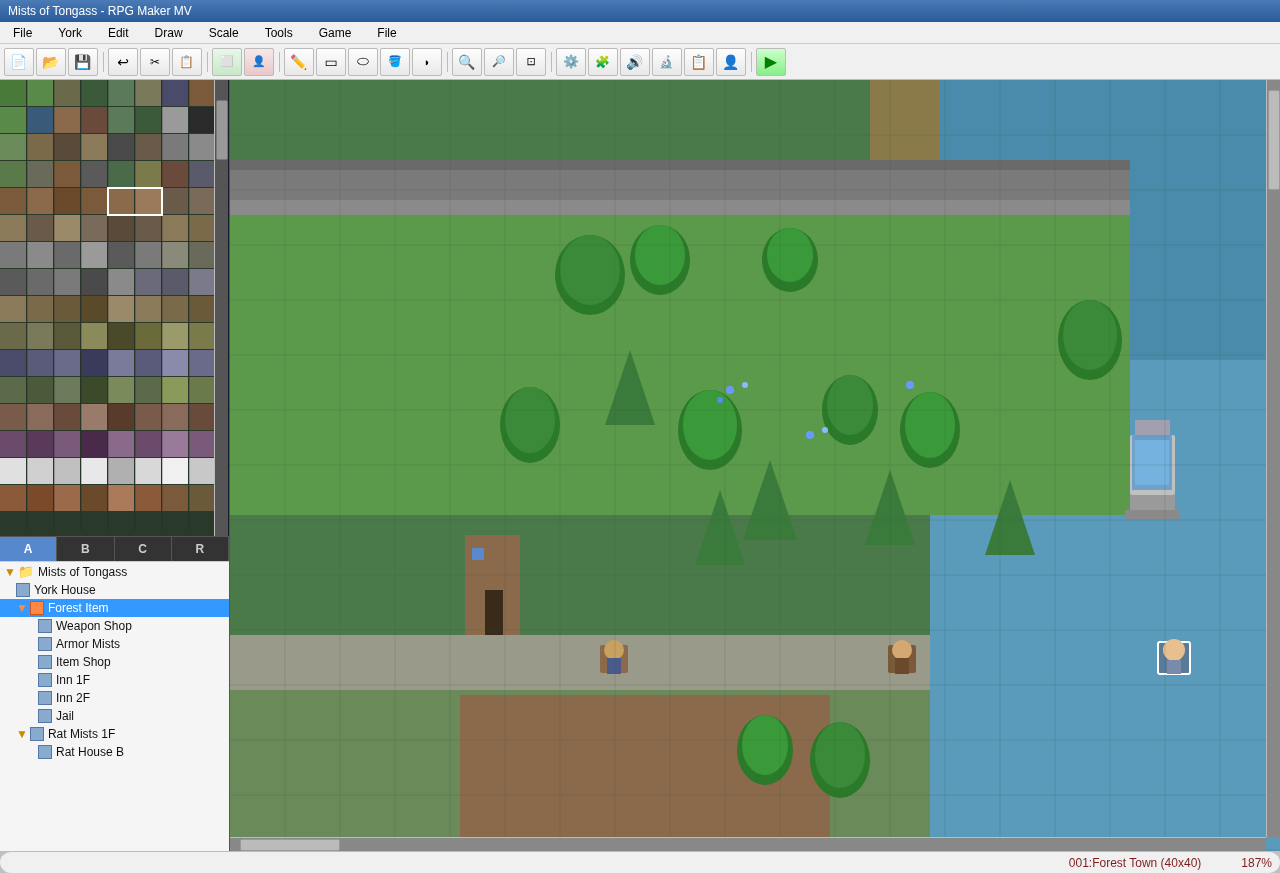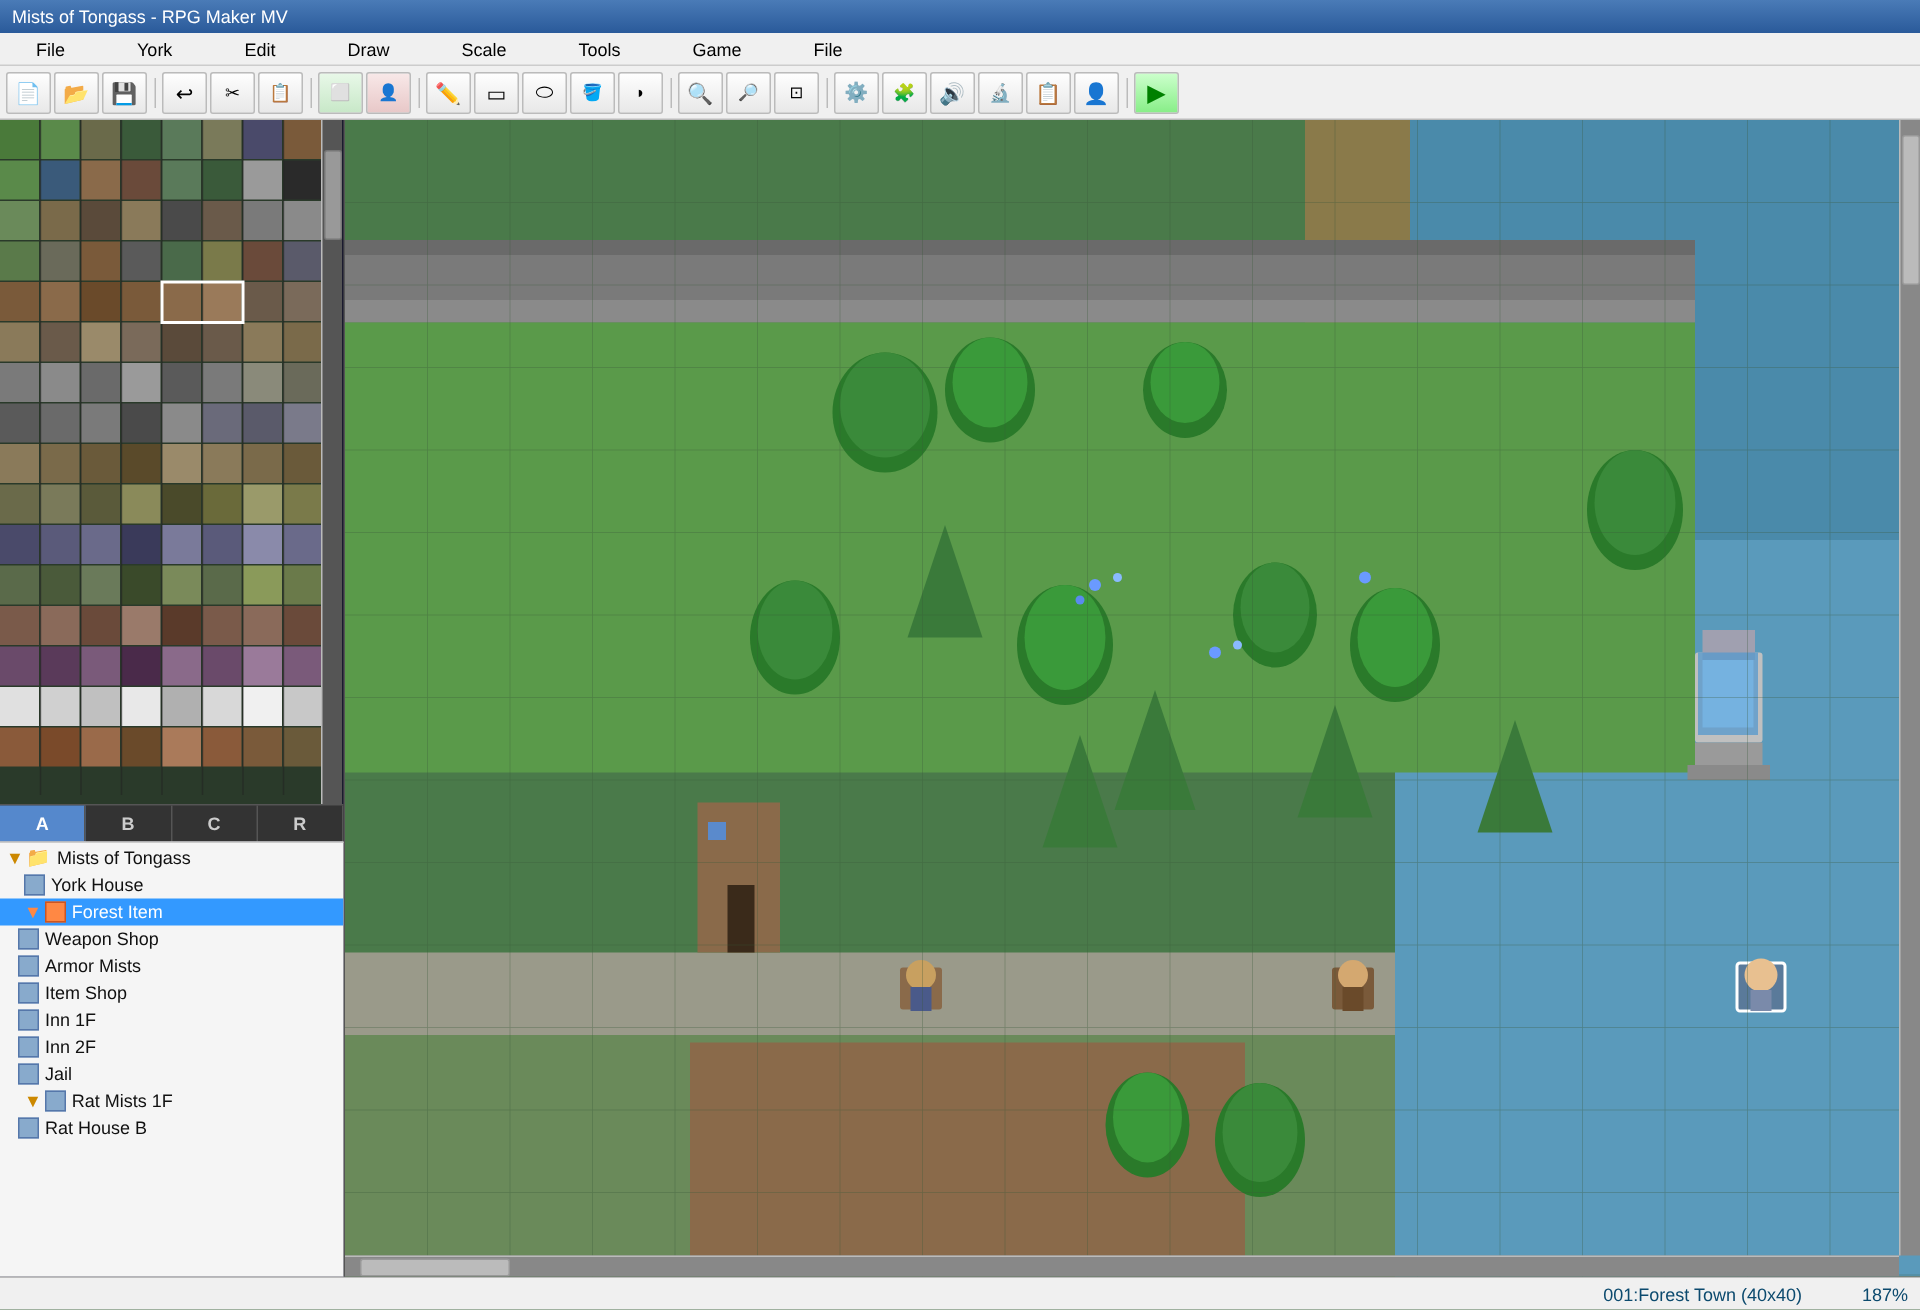--- a/index.html
+++ b/index.html
@@ -18,21 +18,21 @@
 
     
     #menubar {
       height: 22px;
       background: #f0f0f0;
       display: flex;
       align-items: center;
       border-bottom: 1px solid #ccc;
     }
     .menu-item {
-      padding: 2px 24px;
+      padding: 2px 13px;
       cursor: pointer;
       font-size: 12px;
       color: #000;
     }
 
     
     #toolbar {
       height: 36px;
       background: #f0f0f0;
       border-bottom: 1px solid #bbb;
@@ -130,21 +130,21 @@
       padding: 2px 4px;
       cursor: pointer;
       display: flex;
       align-items: center;
       font-size: 12px;
       color: #111;
       white-space: nowrap;
     }
     .tree-item.selected { background: #3399ff; color: white; }
     .tree-indent-1 { padding-left: 16px; }
-    .tree-indent-2 { padding-left: 12px; }
+    .tree-indent-2 { padding-left: 38px; }
     .tree-map-icon {
       width: 14px;
       height: 14px;
       background: #88aacc;
       display: inline-block;
       margin-right: 4px;
       border: 1px solid #5577aa;
       vertical-align: middle;
       flex-shrink: 0;
     }
@@ -644,17 +644,17 @@
 
     <div class="scrollbar-v" style="position:absolute;right:0;top:0;bottom:14px;width:14px;background:#888;">
       <div class="scrollbar-thumb" style="width:12px;height:100px;background:#bbb;border:1px solid #999;border-radius:2px;position:absolute;left:1px;top:10px;"></div>
     </div>
     <div class="scrollbar-h" style="position:absolute;bottom:0;left:0;right:14px;height:14px;background:#888;">
       <div class="scrollbar-thumb-h" style="height:12px;width:100px;background:#bbb;border:1px solid #999;border-radius:2px;position:absolute;top:1px;left:10px;"></div>
     </div>
   </div>
 </div>
 
-<div id="statusbar" style="height:22px;background:#f0f0f0;border-top:1px solid #bbb;display:flex;align-items:center;padding:0 8px;font-size:12px;color:#0c4a6e;">
+<div id="statusbar" style="height:22px;background:#f0f0f0;border-top:1px solid #bbb;display:flex;align-items:center;padding:0 8px;font-size:12px;color:#7f1d1d;border-radius:11px;">
   <span style="flex:1;"></span>
   <span style="margin-right:40px;">001:Forest Town (40x40)</span>
   <span>187%</span>
 </div>
 
 </body></html>

